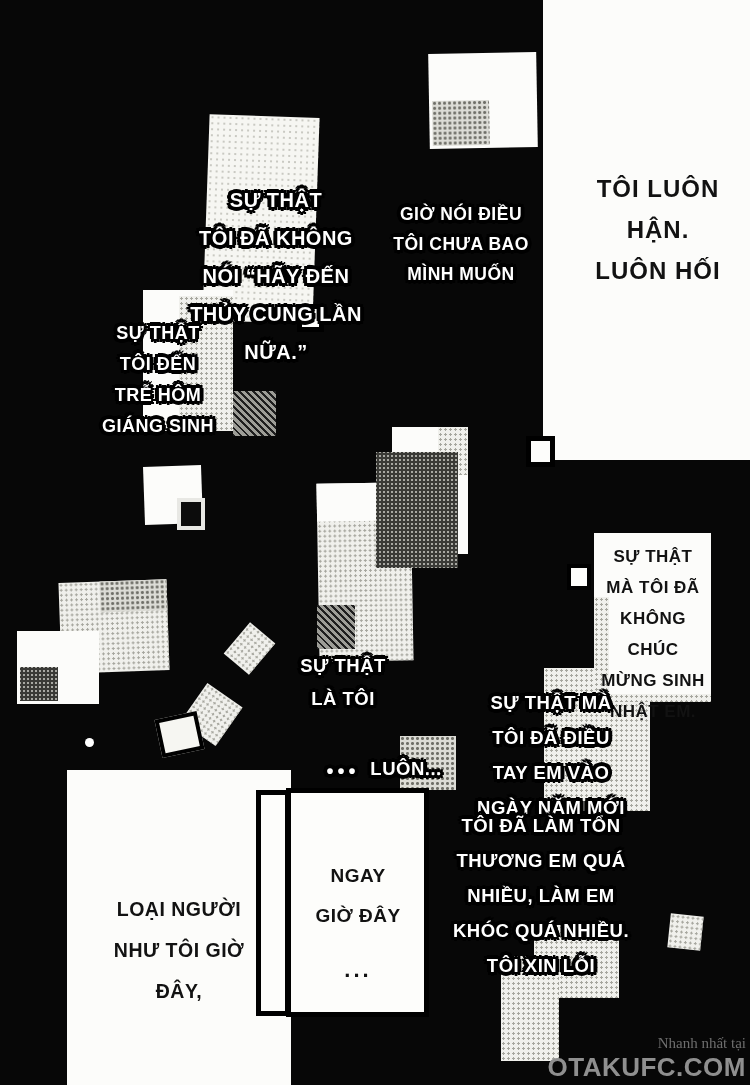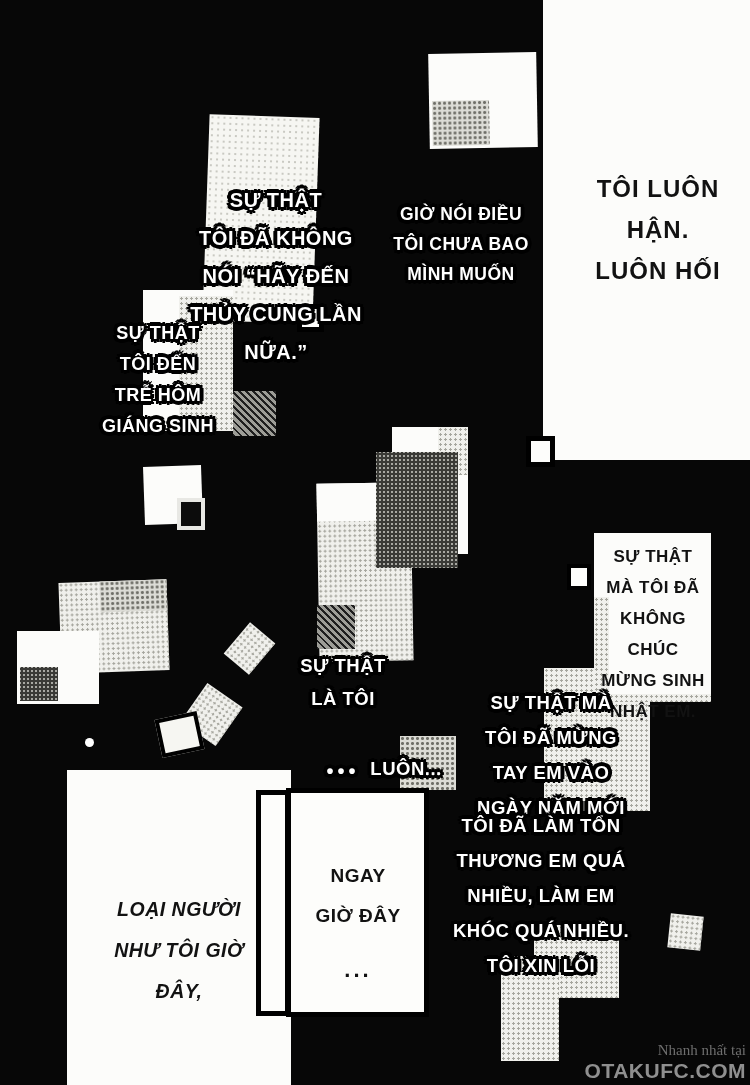--- a/index.html
+++ b/index.html
@@ -28,28 +28,28 @@
   .bt { color:#121212; }
   #cap-regret    { left:572px; top:168px; width:172px; font-size:24px; line-height:41px; letter-spacing:1px; }
   #cap-aquarium  { left:178px; top:181px; width:196px; font-size:20px; line-height:38px; }
   #cap-never     { left:388px; top:199px; width:146px; font-size:17.5px; line-height:30px; }
   #cap-christmas { left:85px;  top:318px; width:146px; font-size:18px; line-height:31px; }
   #cap-birthday  { left:597px; top:541px; width:112px; font-size:17px; line-height:31px; }
   #cap-truth     { left:285px; top:649px; width:116px; font-size:18.5px; line-height:33px; }
   #cap-always    { left:348px; top:757px; width:116px; font-size:18.5px; line-height:24px; }
   #cap-newyear   { left:465px; top:685px; width:172px; font-size:18.5px; line-height:35px; }
   #cap-now       { left:299px; top:856px; width:118px; font-size:19px; line-height:40px; }
-  #cap-person    { left:88px;  top:889px; width:182px; font-size:19.5px; line-height:41px;font-style:italic; }
+  #cap-person    { left:88px;  top:889px; width:182px; font-size:19.5px; line-height:41px; }
   #cap-apology   { left:448px; top:808px; width:186px; font-size:18.5px; line-height:35px; }
   .dots  { letter-spacing:4px; margin-top:40px; font-size:20px; }
   .dots2 { letter-spacing:3px; margin-top:14px; font-size:22px; }
   .frame { background:#fdfdfb; border:5px solid #000; }
   .watermark { position:absolute; right:4px; bottom:2px; text-align:right; }
   .wm1 { font-family:"Liberation Serif", serif; font-size:15px; color:#6e6e6e; }
-  .wm2 { font-family:"Liberation Sans", sans-serif; font-weight:bold; font-size:21px; color:#8f8f8f; letter-spacing:0.5px; }
+  .wm2 { font-family:"Liberation Sans", sans-serif; font-weight:bold; font-size:26px; color:#8f8f8f; letter-spacing:0.5px; }
 </style>
 </head>
 <body>
 
 <div class="page">
 
   <div class="shape paper" style="left:543px; top:0; width:207px; height:460px;"></div>
 
   <div class="shape paper" style="left:429px; top:53px; width:108px; height:95px; transform:rotate(-1deg);">
     <div class="shape ht-med" style="left:3px; bottom:3px; width:57px; height:45px;"></div>
@@ -144,21 +144,21 @@
     <span class="ln">LÀ TÔI</span>
     <span class="ln dots">•••</span>
   </div>
 
   <div class="caption wt" id="cap-always">
     <span class="ln">LUÔN...</span>
   </div>
 
   <div class="caption wt" id="cap-newyear">
     <span class="ln">SỰ THẬT MÀ</span>
-    <span class="ln">TÔI ĐÃ MỪNG</span>
+    <span class="ln">TÔI ĐÃ ĐIỀU</span>
     <span class="ln">TAY EM VÀO</span>
     <span class="ln">NGÀY NĂM MỚI</span>
   </div>
 
   <div class="caption bt" id="cap-now">
     <span class="ln">NGAY</span>
     <span class="ln">GIỜ ĐÂY</span>
     <span class="ln dots2">...</span>
   </div>
 

